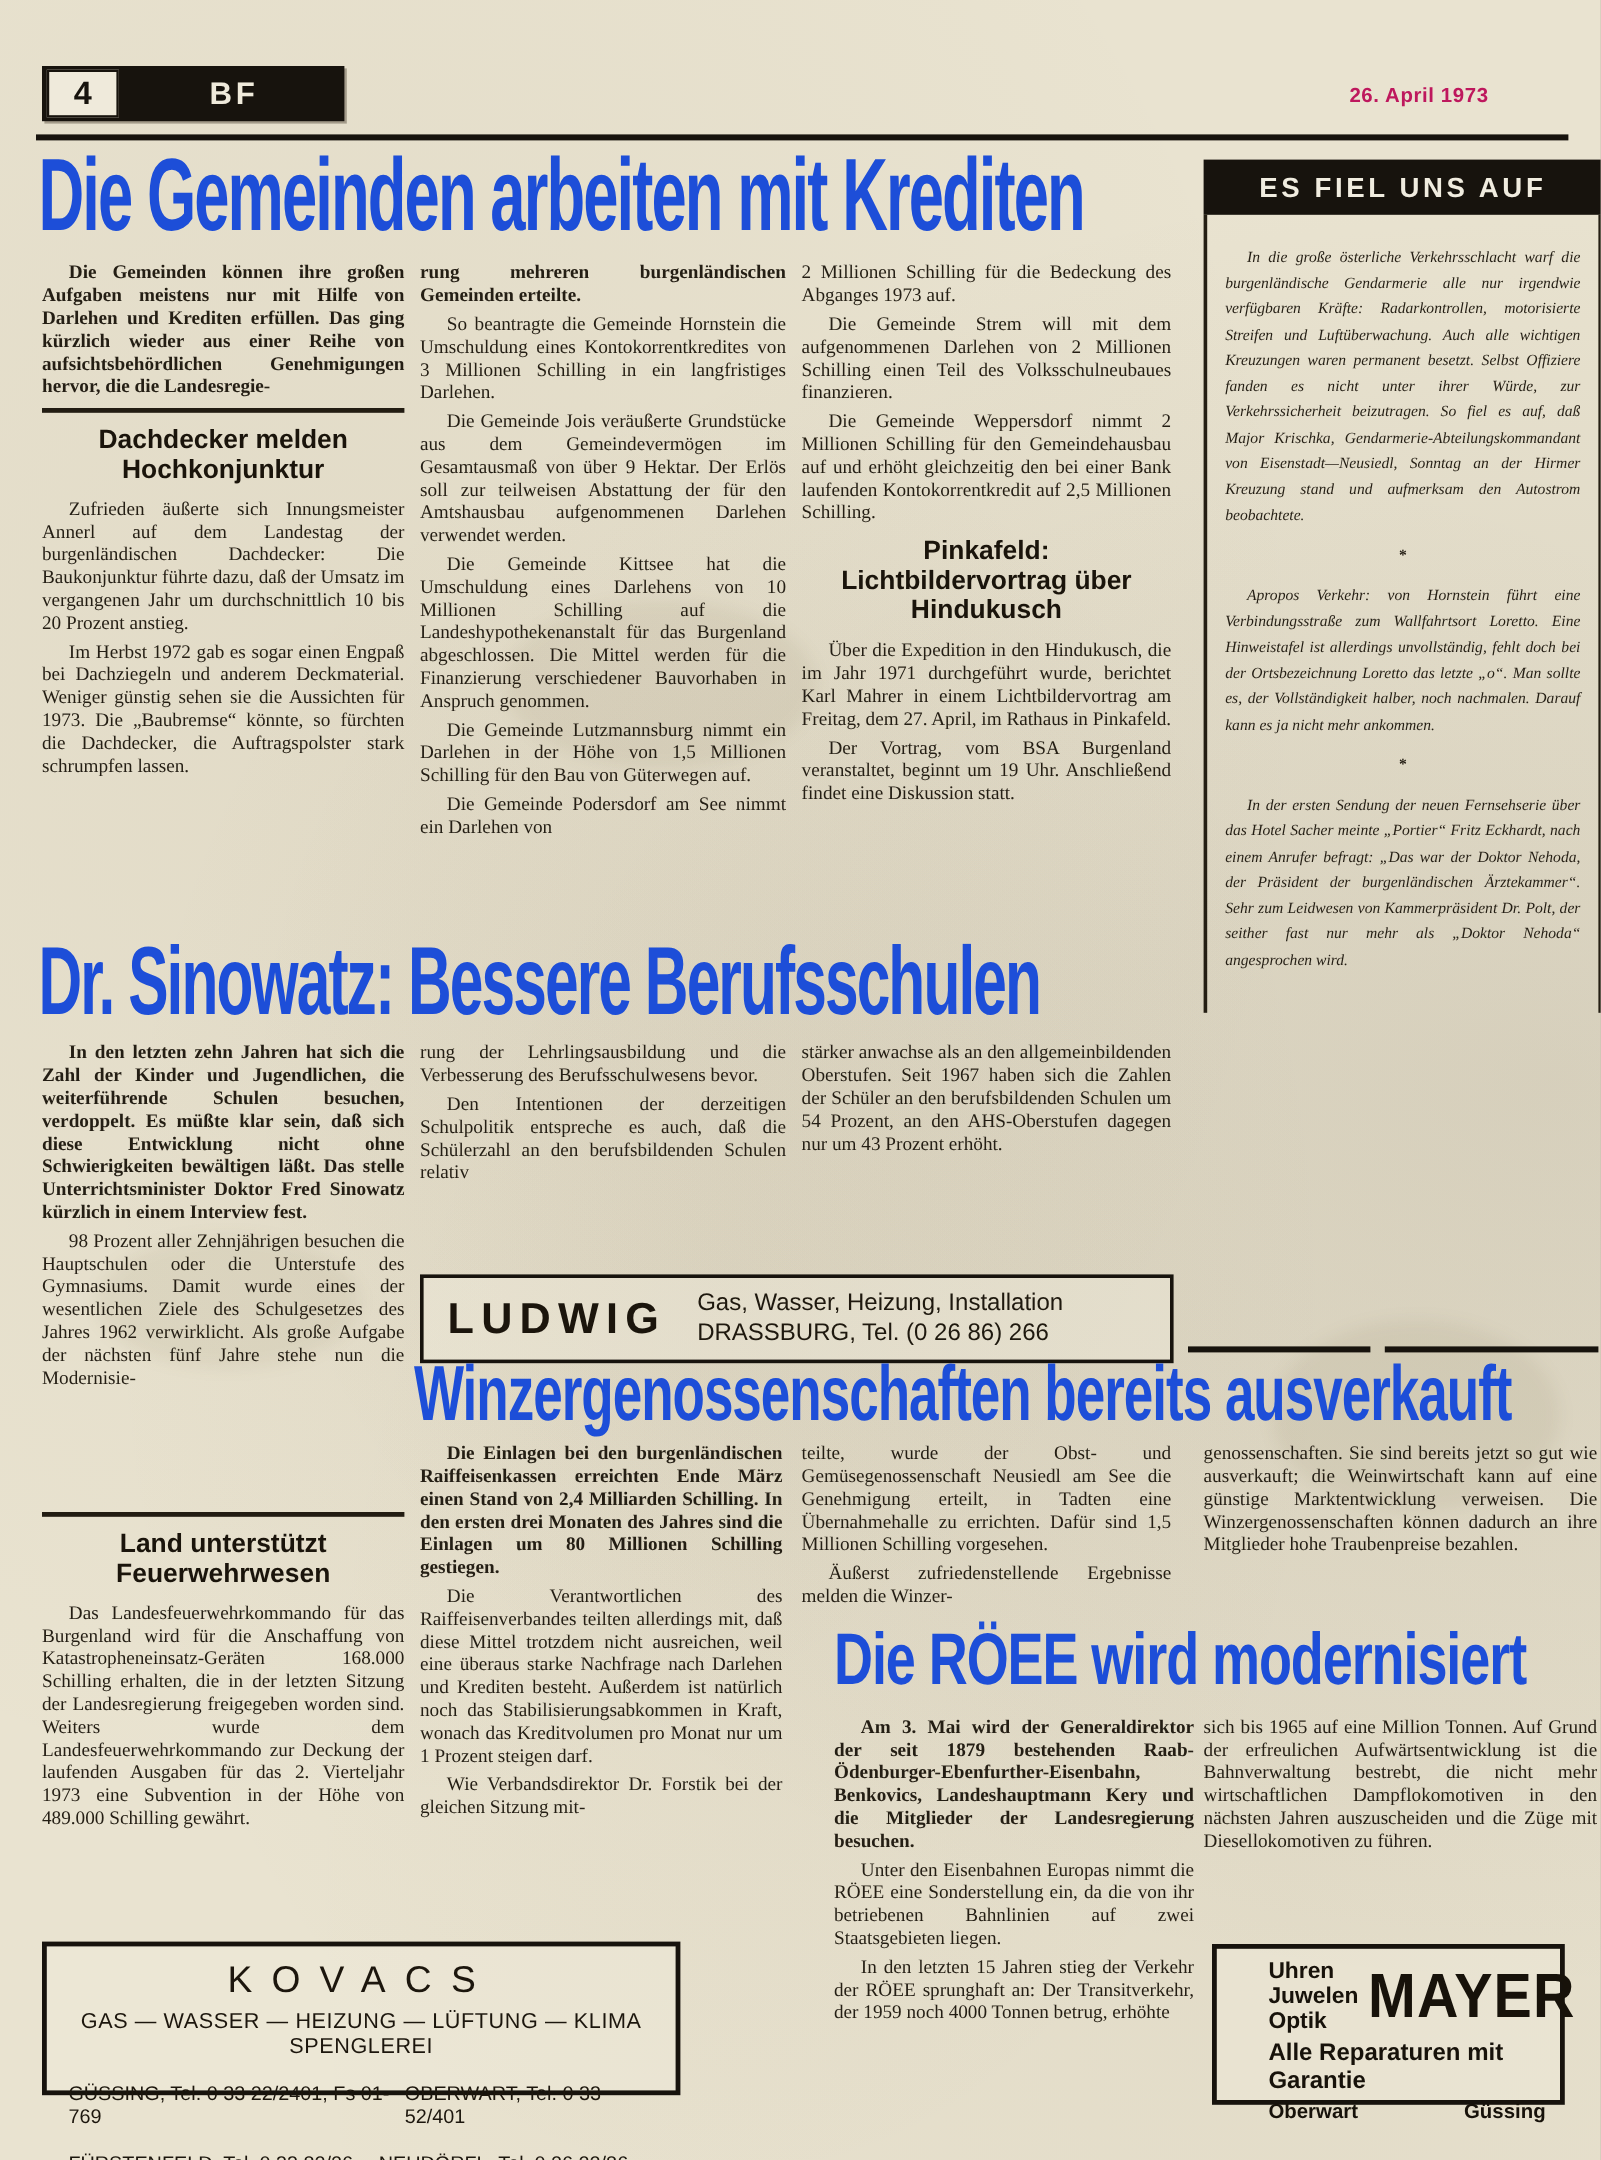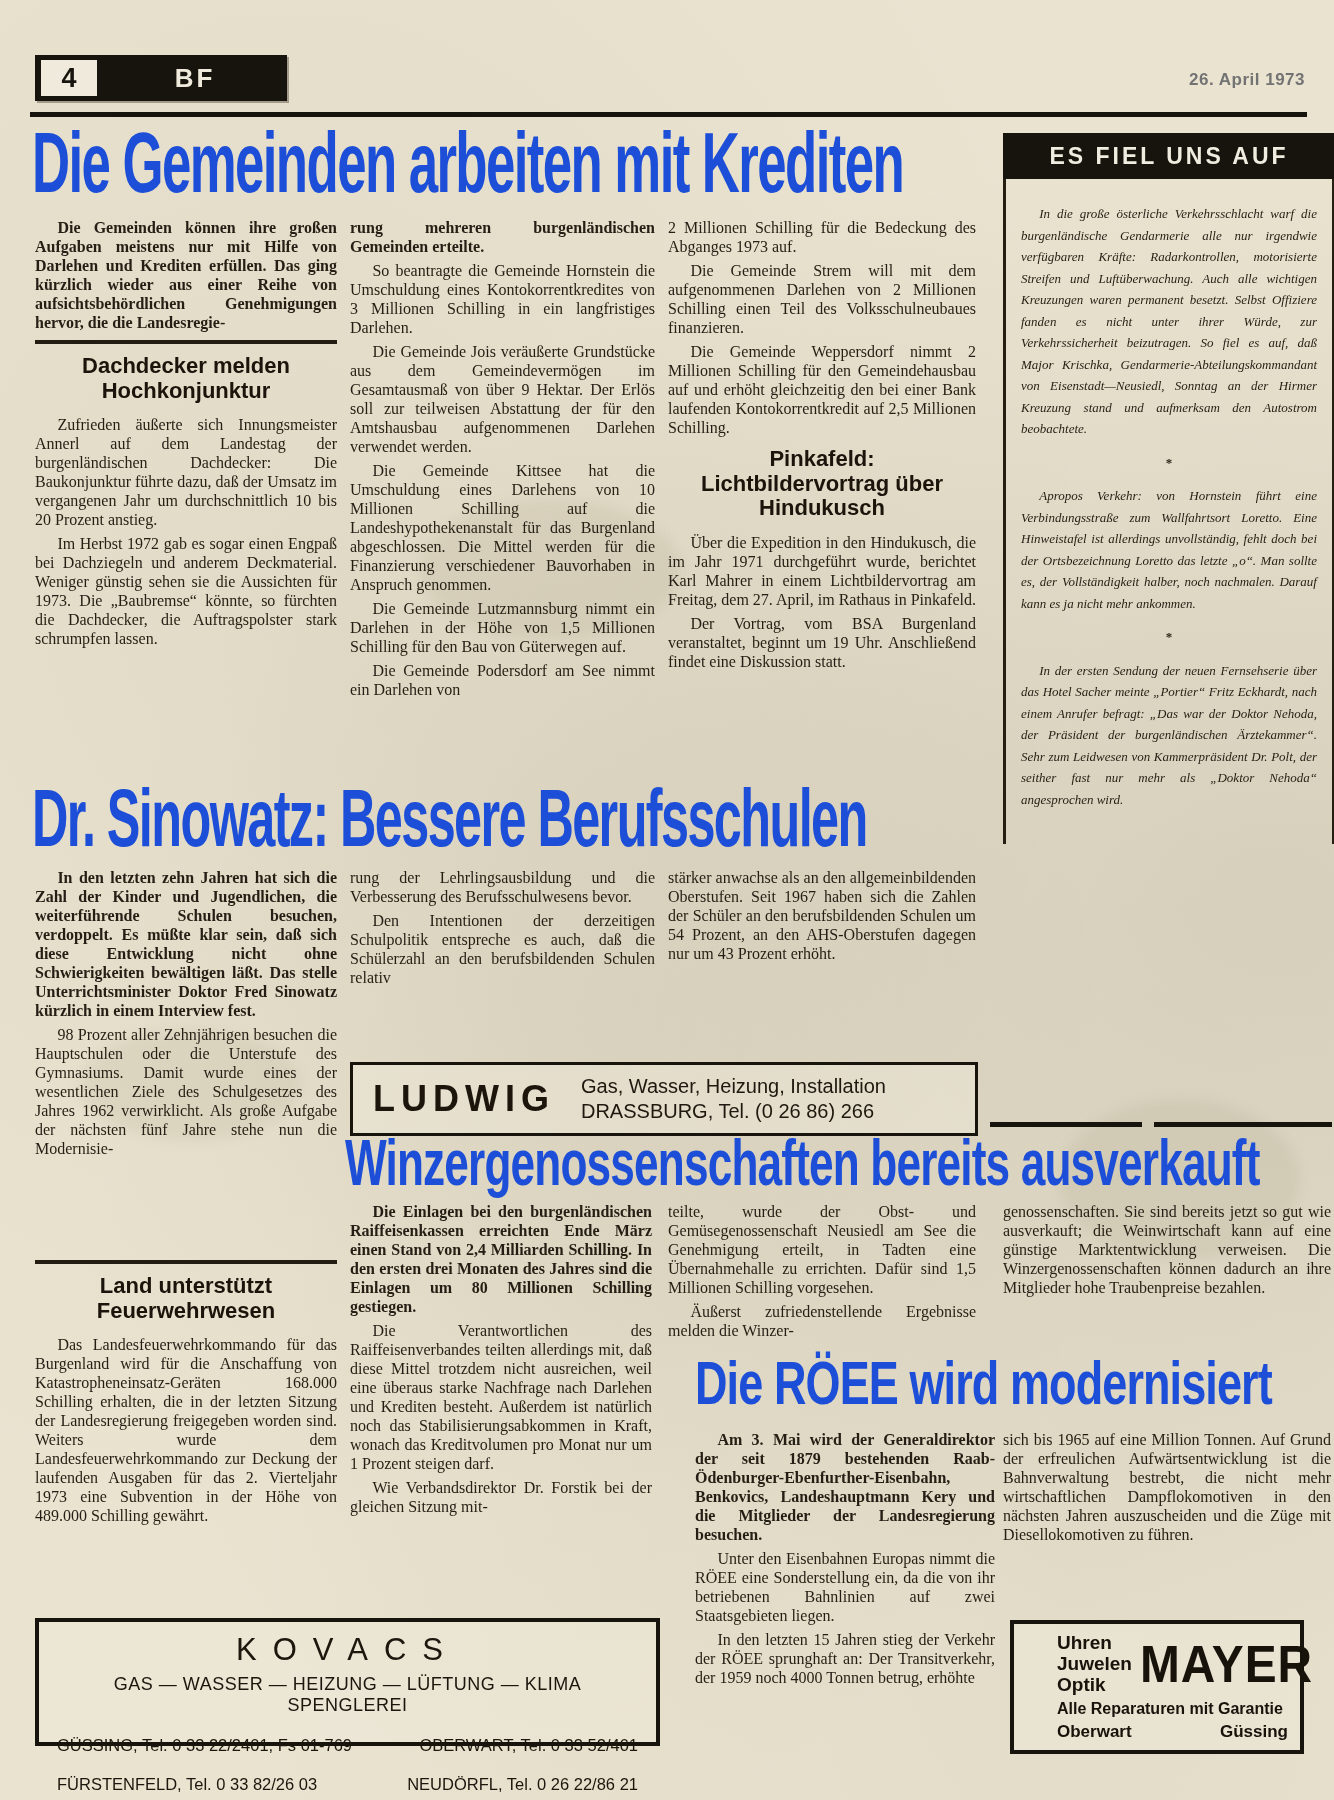--- a/index.html
+++ b/index.html
@@ -16,21 +16,21 @@
       radial-gradient(ellipse at 97% 50%, rgba(70,58,36,0.10), transparent 60%),
       radial-gradient(ellipse at 80% 88%, rgba(105,86,52,0.05), transparent 55%);
   }
   .abs{position:absolute;}
   
   .pagebox{display:flex;align-items:center;background:#17130d;box-shadow:2px 2px 0 rgba(40,30,15,.35);}
   .pagenum{background:#efeadb;border:2px solid #17130d;width:56px;height:36px;margin:4px;
     display:flex;align-items:center;justify-content:center;
     font:bold 27px "Liberation Sans", sans-serif;color:#17130d;}
   .bf{flex:1;text-align:center;font:bold 26px "Liberation Sans", sans-serif;color:#efeadb;letter-spacing:3px;}
-  .date{font:bold 17px "Liberation Sans", sans-serif;color:#737373;text-align:right;letter-spacing:.5px;}
+  .date{font:bold 17px "Liberation Sans", sans-serif;color:#be185d;text-align:center;letter-spacing:.5px;}
   .rule{background:#17130d;}
   
   .big-head{font-family:"Liberation Sans", sans-serif;font-weight:bold;color:#1d4ed8;white-space:nowrap;margin:0;}
   .big-head span{display:inline-block;transform-origin:left center;}
   .h-gemeinden span{font-size:66px;letter-spacing:-2px;transform:scale(0.80,1.30);}
   .h-sinowatz span{font-size:63px;letter-spacing:-2px;transform:scale(0.80,1.28);}
   .h-winzer span{font-size:52px;letter-spacing:-1px;transform:scale(0.85,1.25);}
   .h-roeee span{font-size:50px;letter-spacing:-1px;transform:scale(0.90,1.22);}
   
   .body{font-size:16px;line-height:19px;text-align:justify;}
@@ -52,21 +52,21 @@
   .ludwig-name{font:bold 36px "Liberation Sans", sans-serif;letter-spacing:6px;color:#1b150c;}
   .ludwig-info{margin-left:26px;font:20px/1.25 "Liberation Sans", sans-serif;color:#1e180e;}
   .kovacs{border-width:4px;padding:8px 18px 10px;font-family:"Liberation Sans", sans-serif;color:#1c160d;}
   .kovacs-name{text-align:center;font-size:31px;letter-spacing:16px;font-weight:normal;margin:2px 0 6px;}
   .kovacs-services{text-align:center;font-size:18px;letter-spacing:.5px;margin-bottom:10px;}
   .kovacs-row{display:flex;justify-content:space-between;font-size:16.5px;margin-top:20px;}
   .mayer{border-width:4px;padding:8px 12px;font-family:"Liberation Sans", sans-serif;color:#17120a;}
   .mayer-top{display:flex;align-items:center;}
   .mayer-cats p{margin:0;font-weight:bold;font-size:19px;line-height:21px;}
   .mayer-name{font-weight:bold;font-size:52px;letter-spacing:1px;margin-left:8px;transform:scaleX(0.92);transform-origin:left center;}
-  .mayer-line{font-weight:bold;font-size:16px;margin-top:5px;}
+  .mayer-line{font-weight:bold;font-size:20px;margin-top:5px;}
   .mayer-cities{display:flex;justify-content:space-between;font-weight:bold;font-size:17px;margin-top:4px;}
   .smudge{position:absolute;border-radius:50%;background:rgba(96,78,46,0.07);filter:blur(6px);pointer-events:none;}
 </style>
 </head>
 <body>
 
 <div class="page">
 
   <div class="smudge" style="left:420px;top:500px;width:260px;height:140px;"></div>
   <div class="smudge" style="left:80px;top:1030px;width:220px;height:110px;"></div>
@@ -201,21 +201,21 @@
         <p>Unter den Eisenbahnen Europas nimmt die RÖEE eine Sonderstellung ein, da die von ihr betriebenen Bahnlinien auf zwei Staatsgebieten liegen.</p>
         <p>In den letzten 15 Jahren stieg der Verkehr der RÖEE sprunghaft an: Der Transitverkehr, der 1959 noch 4000 Tonnen betrug, erhöhte</p>
       </div>
   </section>
   <section class="abs body" style="left:1003px;top:1430px;width:328px;">
     <div>
         <p class="noindent">sich bis 1965 auf eine Million Tonnen. Auf Grund der erfreulichen Aufwärtsentwicklung ist die Bahnverwaltung bestrebt, die nicht mehr wirtschaftlichen Dampflokomotiven in den nächsten Jahren auszuscheiden und die Züge mit Diesellokomotiven zu führen.</p>
       </div>
   </section>
 
-  <div class="abs ad kovacs" style="left:35px;top:1618px;width:625px;height:128px;">
+  <div class="abs ad kovacs" style="left:35px;top:1618px;width:532px;height:128px;">
     <div class="kovacs-name">KOVACS</div>
     <div class="kovacs-services">GAS — WASSER — HEIZUNG — LÜFTUNG — KLIMA SPENGLEREI</div>
     <div class="kovacs-row">
       <span>GÜSSING, Tel. 0 33 22/2401, Fs 01-769</span>
       <span>OBERWART, Tel. 0 33 52/401</span>
     </div>
     <div class="kovacs-row">
       <span>FÜRSTENFELD, Tel. 0 33 82/26 03</span>
       <span>NEUDÖRFL, Tel. 0 26 22/86 21</span>
     </div>

